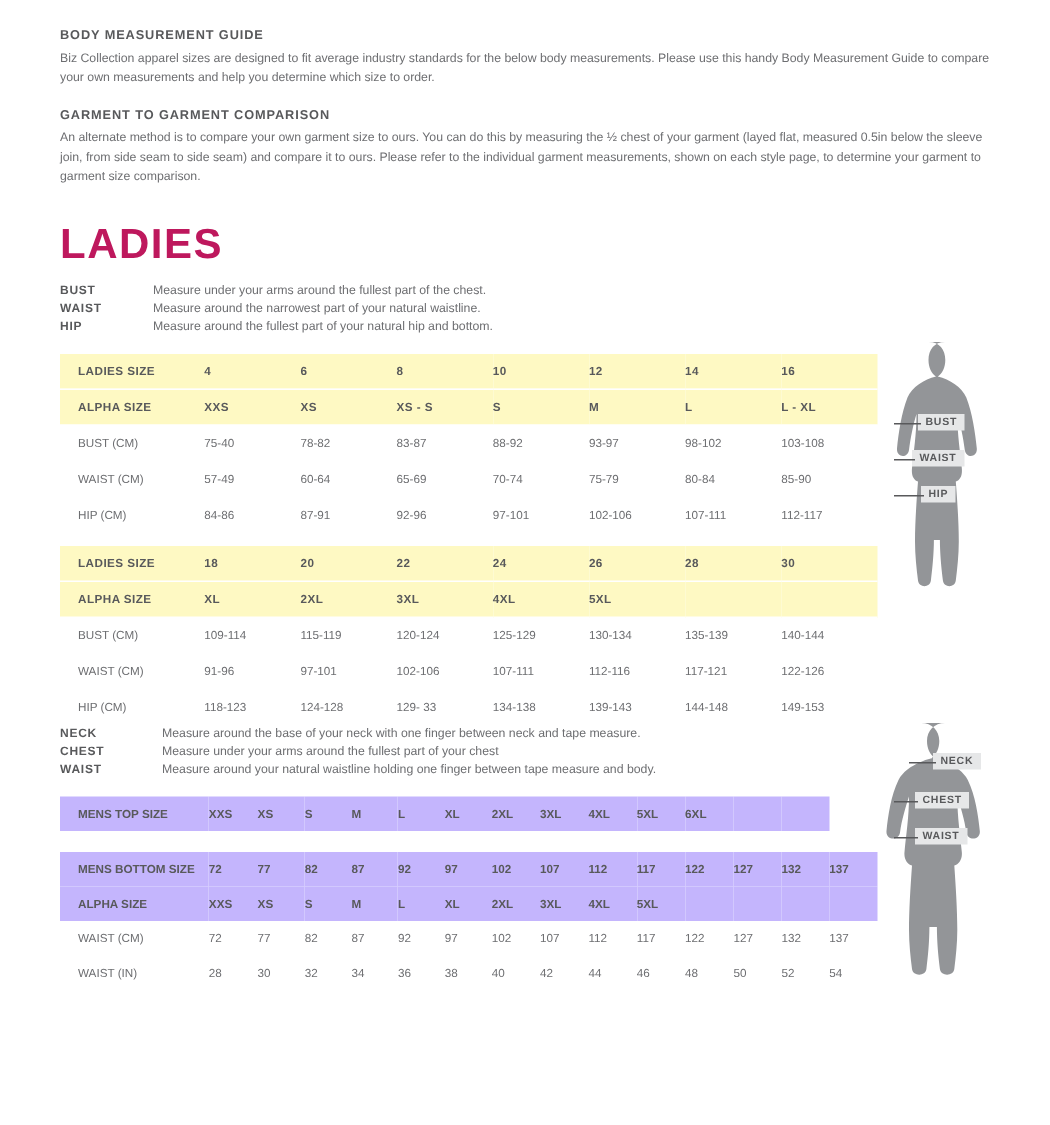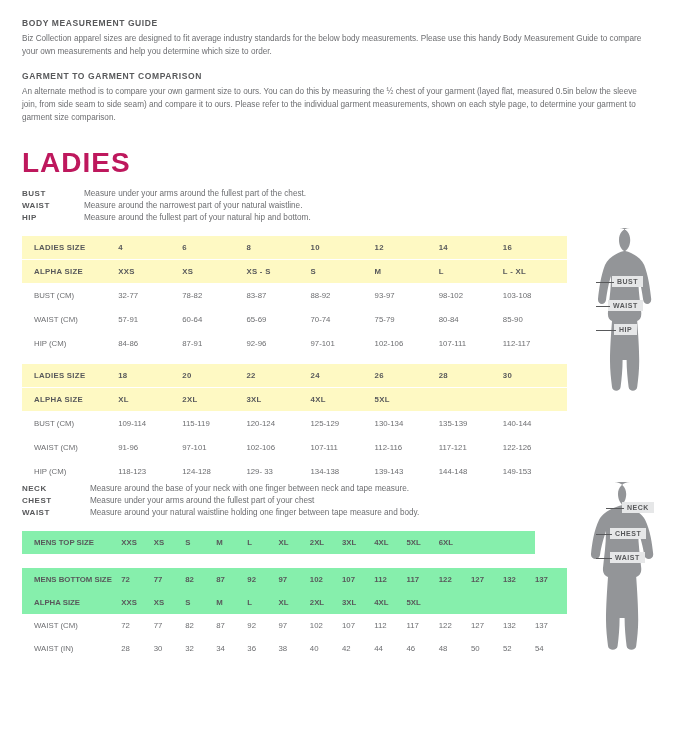--- a/index.html
+++ b/index.html
@@ -5,21 +5,21 @@
   * { box-sizing: border-box; }
   html, body { margin:0; padding:0; }
   body {
     width:700px; height:750px;
     background:#ffffff;
     font-family:"Liberation Sans", sans-serif;
     color:#58595b;
     position:relative;
     overflow:hidden;
   }
-  .page { position:relative; width:700px; height:564px; padding:18px 22px; }
+  .page { position:relative; width:700px; height:564px; padding:18px 40px; }
 
   
   .intro-block { margin-bottom:12px; }
   .intro-title {
     font-size:8.5px; font-weight:bold; letter-spacing:.6px;
     color:#58595b; margin-bottom:5px; text-transform:uppercase;
   }
   .intro-text {
     font-size:8.2px; line-height:1.58; color:#6d6e71; max-width:620px;
   }
@@ -51,21 +51,21 @@
     background:#fef9c3; font-weight:bold; color:#58595b; letter-spacing:.3px;
   }
   .sizetable .lbl { padding-left:12px; width:96px; }
   .ladies .sizetable td + td { width:64px; }
   .spacer-row td { height:9px; border:none; padding:0; background:#fff; }
 
   .mens-table { width:545px; font-size:7.8px; }
   .mens-table td {
     text-align:left; padding:7px 3px 7px 0; color:#6d6e71;
   }
-  .mens-table .hdr-row td { background:#86efac; font-weight:bold; color:#58595b; }
+  .mens-table .hdr-row td { background:#c4b5fd; font-weight:bold; color:#58595b; }
   .mens-table .lbl { padding-left:12px; width:112px; }
   .mens-table td.c { width:36px; }
 
   
   .figure { position:absolute; }
   .fig-ladies { right:10px; top:224px; }
   .fig-mens { right:10px; top:478px; }
   .fig-label {
     position:absolute; font-size:7px; font-weight:bold; letter-spacing:.5px;
     color:#58595b; background:#e6e7e8; padding:2px 5px; white-space:nowrap;
@@ -122,31 +122,31 @@
           <td>XXS</td>
           <td>XS</td>
           <td>XS - S</td>
           <td>S</td>
           <td>M</td>
           <td>L</td>
           <td>L - XL</td>
         </tr>
         <tr>
           <td class="lbl">BUST (CM)</td>
-          <td>32-77</td>
+          <td>75-40</td>
           <td>78-82</td>
           <td>83-87</td>
           <td>88-92</td>
           <td>93-97</td>
           <td>98-102</td>
           <td>103-108</td>
         </tr>
         <tr>
           <td class="lbl">WAIST (CM)</td>
-          <td>57-91</td>
+          <td>57-49</td>
           <td>60-64</td>
           <td>65-69</td>
           <td>70-74</td>
           <td>75-79</td>
           <td>80-84</td>
           <td>85-90</td>
         </tr>
         <tr>
           <td class="lbl">HIP (CM)</td>
           <td>84-86</td>

